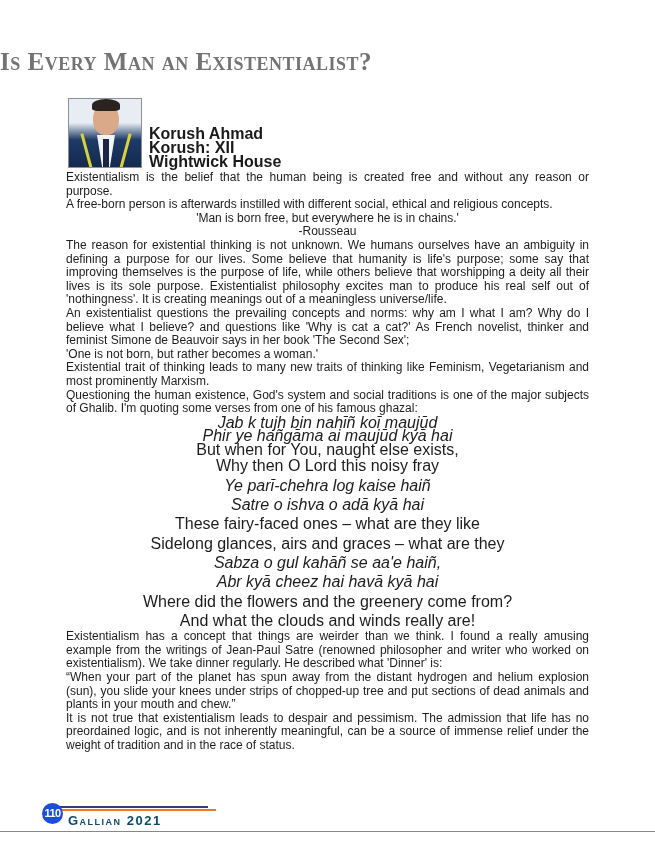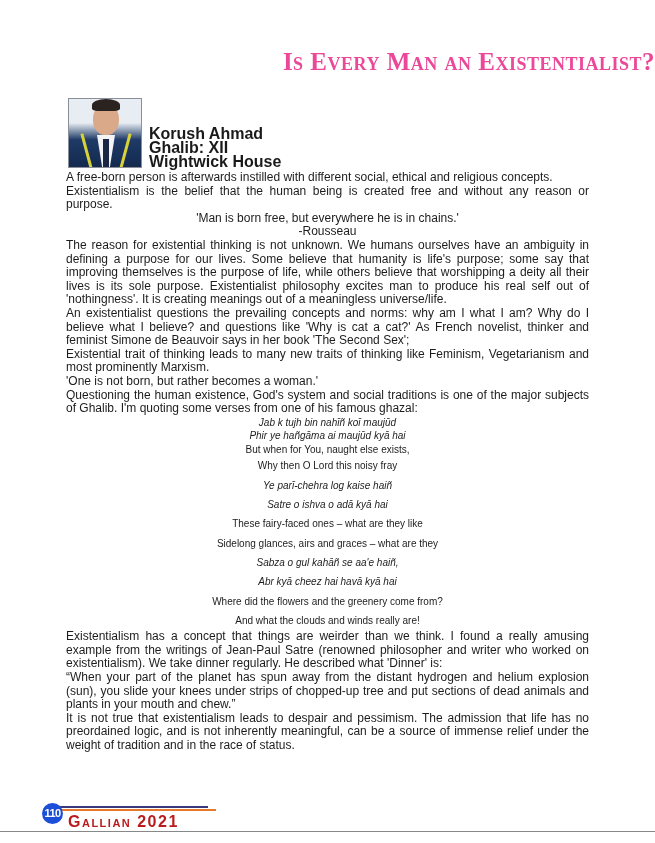--- a/index.html
+++ b/index.html
@@ -1,68 +1,68 @@
 <!DOCTYPE html>
 <html><head>
   <meta charset="utf-8">
   <style>
     html, body { margin: 0; padding: 0; background: #ffffff; }
     body { width: 655px; height: 843px; position: relative; overflow: hidden; font-family: "Liberation Sans", sans-serif; color: #1c1c1c; }
-    .title { position: absolute; top: 48px; left: 0; width: 655px; text-align: right; font-family: "Liberation Serif", serif; font-weight: bold; font-size: 25px; color: #ec4899; font-variant: small-caps; letter-spacing: 0.5px; }
+    .title { position: absolute; top: 48px; left: 0; width: 655px; text-align: left; font-family: "Liberation Serif", serif; font-weight: bold; font-size: 25px; color: #737373; font-variant: small-caps; letter-spacing: 0.5px; }
     .photo { position: absolute; left: 68px; top: 98px; width: 74px; height: 70px; background: linear-gradient(#e8edf3 0%, #e8edf3 35%, #1e3a66 60%, #142a4f 100%); border: 1px solid #8a8f99; box-sizing: border-box; overflow: hidden; }
     .photo .head { position: absolute; left: 24px; top: 4px; width: 26px; height: 32px; border-radius: 50% 50% 45% 45%; background: #d9a98a; }
     .photo .hair { position: absolute; left: 23px; top: 0px; width: 28px; height: 12px; border-radius: 50% 50% 20% 20%; background: #2a2320; }
     .photo .shirt { position: absolute; left: 28px; top: 36px; width: 18px; height: 34px; background: #f4f4f6; clip-path: polygon(0 0, 100% 0, 70% 100%, 30% 100%); }
     .photo .tie { position: absolute; left: 34px; top: 40px; width: 6px; height: 30px; background: #1a2744; }
     .photo .lapel-l { position: absolute; left: 16px; top: 34px; width: 3px; height: 36px; background: #d8d23a; transform: rotate(-15deg); }
     .photo .lapel-r { position: absolute; left: 55px; top: 34px; width: 3px; height: 36px; background: #d8d23a; transform: rotate(15deg); }
     .author { position: absolute; left: 149px; top: 127px; font-weight: bold; font-size: 16px; line-height: 14px; color: #1a1a1a; }
     .body { position: absolute; left: 66px; top: 171px; width: 523px; font-size: 12px; line-height: 13.6px; }
     .body p { margin: 0; text-align: justify; }
     .body .c { text-align: center; }
-    .poem { text-align: center; font-size: 10px; }
+    .poem { text-align: center; font-size: 16px; }
     .poem .l { line-height: 13.6px; }
     .poem .i { font-style: italic; }
     .poem .sp { line-height: 19.3px; }
     .footer { position: absolute; left: 42px; top: 803px; width: 170px; height: 24px; }
     .badge { position: absolute; left: 0; top: 0; width: 21px; height: 21px; border-radius: 50%; background: #1d4ed8; color: #fff; font-weight: bold; font-size: 11px; line-height: 21px; text-align: center; letter-spacing: -0.5px; }
     .line-blue { position: absolute; left: 18px; top: 3px; width: 148px; height: 2px; background: #3a3a7a; }
     .line-orange { position: absolute; left: 18px; top: 6px; width: 156px; height: 2px; background: #e8792a; }
-    .brand { position: absolute; left: 26px; top: 10px; font-size: 16px; font-variant: small-caps; letter-spacing: 1.5px; color: #b91c1c; font-weight: bold; }
+    .brand { position: absolute; left: 26px; top: 10px; font-size: 13px; font-variant: small-caps; letter-spacing: 1.5px; color: #0c4a6e; font-weight: bold; }
     .rule { position: absolute; left: 0; top: 831px; width: 655px; height: 1px; background: #888; }
   </style>
 </head>
 <body>
 
 <div class="title">Is Every Man an Existentialist?</div>
 
 <div class="photo">
   <div class="head"></div>
   <div class="hair"></div>
   <div class="shirt"></div>
   <div class="tie"></div>
   <div class="lapel-l"></div>
   <div class="lapel-r"></div>
 </div>
 
 <div class="author">
   <div>Korush Ahmad</div>
-  <div>Ghalib: XII</div>
+  <div>Korush: XII</div>
   <div>Wightwick House</div>
 </div>
 
 <div class="body">
+  <p>Existentialism is the belief that the human being is created free and without any reason or purpose.</p>
   <p>A free-born person is afterwards instilled with different social, ethical and religious concepts.</p>
-  <p>Existentialism is the belief that the human being is created free and without any reason or purpose.</p>
   <p class="c">'Man is born free, but everywhere he is in chains.'</p>
   <p class="c">-Rousseau</p>
   <p>The reason for existential thinking is not unknown. We humans ourselves have an ambiguity in defining a purpose for our lives. Some believe that humanity is life's purpose; some say that improving themselves is the purpose of life, while others believe that worshipping a deity all their lives is its sole purpose. Existentialist philosophy excites man to produce his real self out of 'nothingness'. It is creating meanings out of a meaningless universe/life.</p>
   <p>An existentialist questions the prevailing concepts and norms: why am I what I am? Why do I believe what I believe? and questions like 'Why is cat a cat?' As French novelist, thinker and feminist Simone de Beauvoir says in her book 'The Second Sex';</p>
+  <p>'One is not born, but rather becomes a woman.'</p>
   <p>Existential trait of thinking leads to many new traits of thinking like Feminism, Vegetarianism and most prominently Marxism.</p>
-  <p>'One is not born, but rather becomes a woman.'</p>
   <p>Questioning the human existence, God's system and social traditions is one of the major subjects of Ghalib. I'm quoting some verses from one of his famous ghazal:</p>
 
   <div class="poem">
     <div class="l i">Jab k tujh bin nahīñ koī maujūd</div>
     <div class="l i">Phir ye hañgāma ai maujūd kyā hai</div>
     <div class="l">But when for You, naught else exists,</div>
     <div class="sp">Why then O Lord this noisy fray</div>
     <div class="sp i">Ye parī-chehra log kaise haiñ</div>
     <div class="sp i">Satre o ishva o adā kyā hai</div>
     <div class="sp">These fairy-faced ones – what are they like</div>

